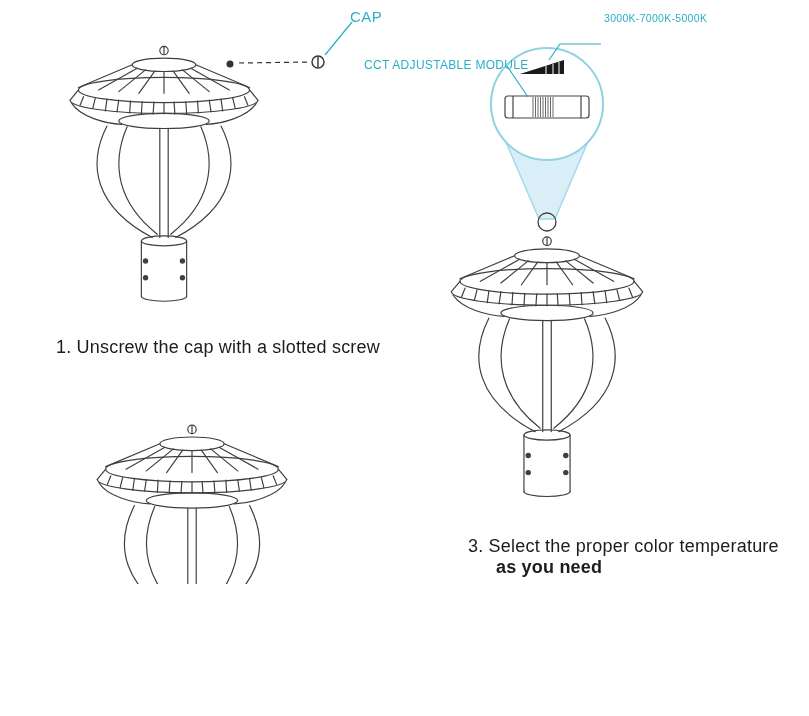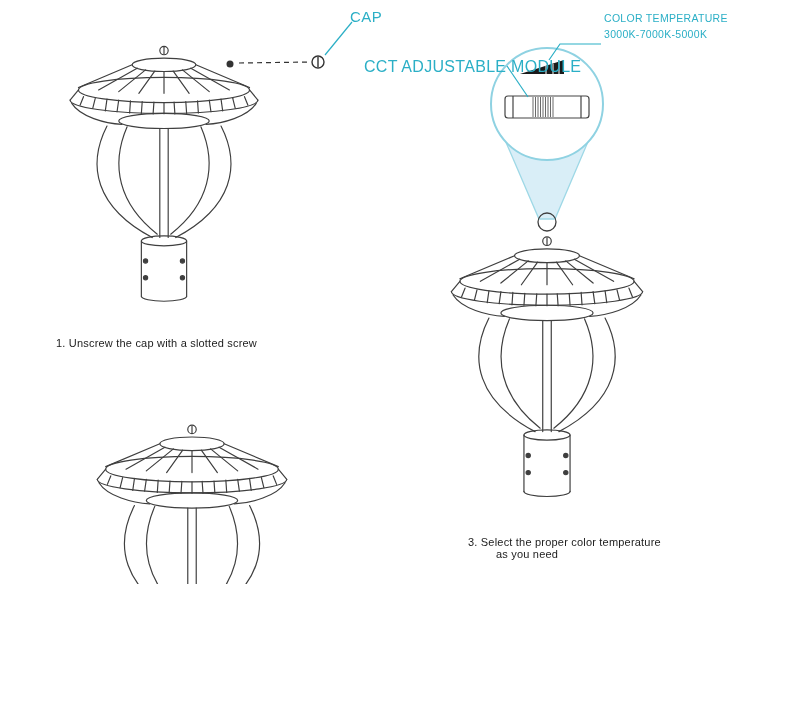--- a/index.html
+++ b/index.html
@@ -8,46 +8,46 @@
     width:809px; height:584px;
     background:#ffffff;
     overflow:hidden;
     font-family:"Liberation Sans", sans-serif;
   }
   .abs { position:absolute; }
   svg { display:block; }
   .caption {
     position:absolute;
     color:#1c1c1c;
-    font-size:11px;
+    font-size:18px;
     letter-spacing:0.2px;
     white-space:nowrap;
   }
   .accent-note {
     position:absolute;
     color:#2bafc6;
     font-size:10.5px;
     line-height:16px;
     letter-spacing:0.3px;
     white-space:nowrap;
   }
   .cap-label {
     position:absolute;
     color:#2bafc6;
     font-size:15px;
     letter-spacing:0.5px;
   }
   .cct-label {
     position:absolute;
     color:#2bafc6;
-    font-size:16px;
+    font-size:12px;
     letter-spacing:0.3px;
     white-space:nowrap;
   }
-  .step2-line2 { padding-left:28px; }
+  .step2-line2 { padding-left:28px;font-weight:bold; }
 </style>
 </head>
 <body>
 
 <div class="canvas">
 
   <svg width="0" height="0" style="position:absolute" aria-hidden="true">
     <defs>
       <symbol id="lamp" viewBox="0 0 260 330">
         <g fill="none" stroke="#3f3f3f" stroke-width="1.4" stroke-linecap="round">
@@ -168,21 +168,20 @@
     <line x1="239" y1="63" x2="309" y2="62" stroke="#333333" stroke-width="1.2" stroke-dasharray="5 4"></line>
 
     <circle cx="547" cy="222" r="9" fill="none" stroke="#3f3f3f" stroke-width="1.3"></circle>
   </svg>
 
   <div class="cap-label" style="left:350px; top:8px">CAP</div>
 
   <div class="cct-label" style="left:364px; top:58px">CCT ADJUSTABLE MODULE</div>
 
   <div class="accent-note" style="left:604px; top:10px">
-    <div>COLOR TEMPERATURE</div>
     <div>3000K-7000K-5000K</div>
   </div>
 
   <div class="caption" style="left:56px; top:337px">1. Unscrew the cap with a slotted screw</div>
 
   <div class="caption" style="left:468px; top:536px">
     <div>3. Select the proper color temperature</div>
     <div class="step2-line2">as you need</div>
   </div>
 

